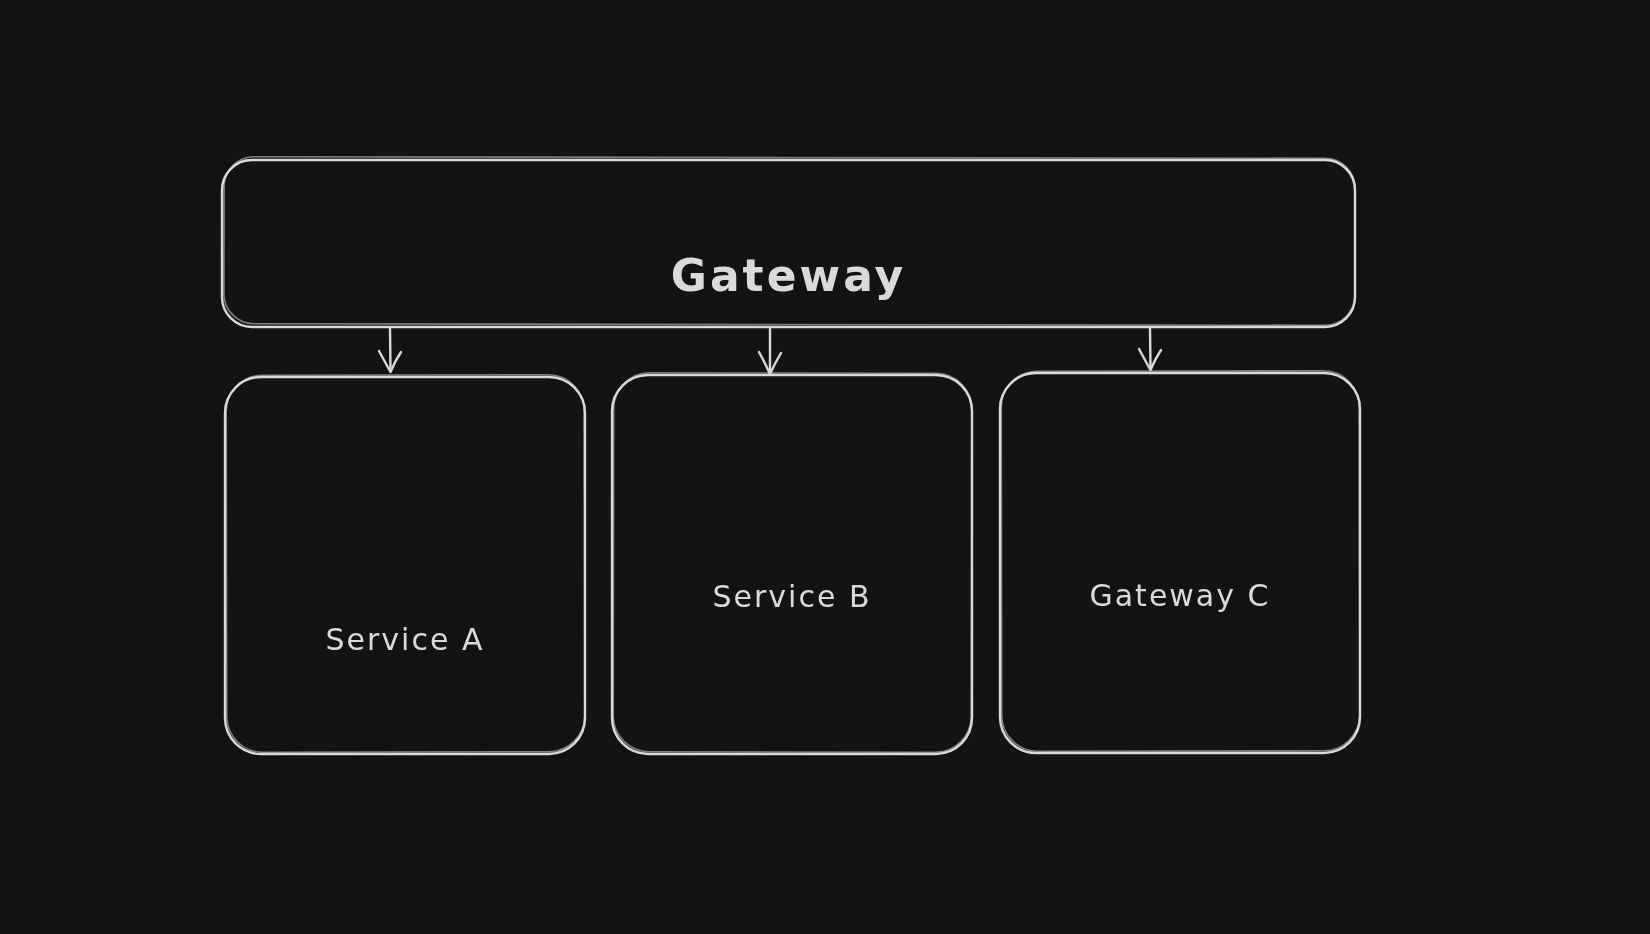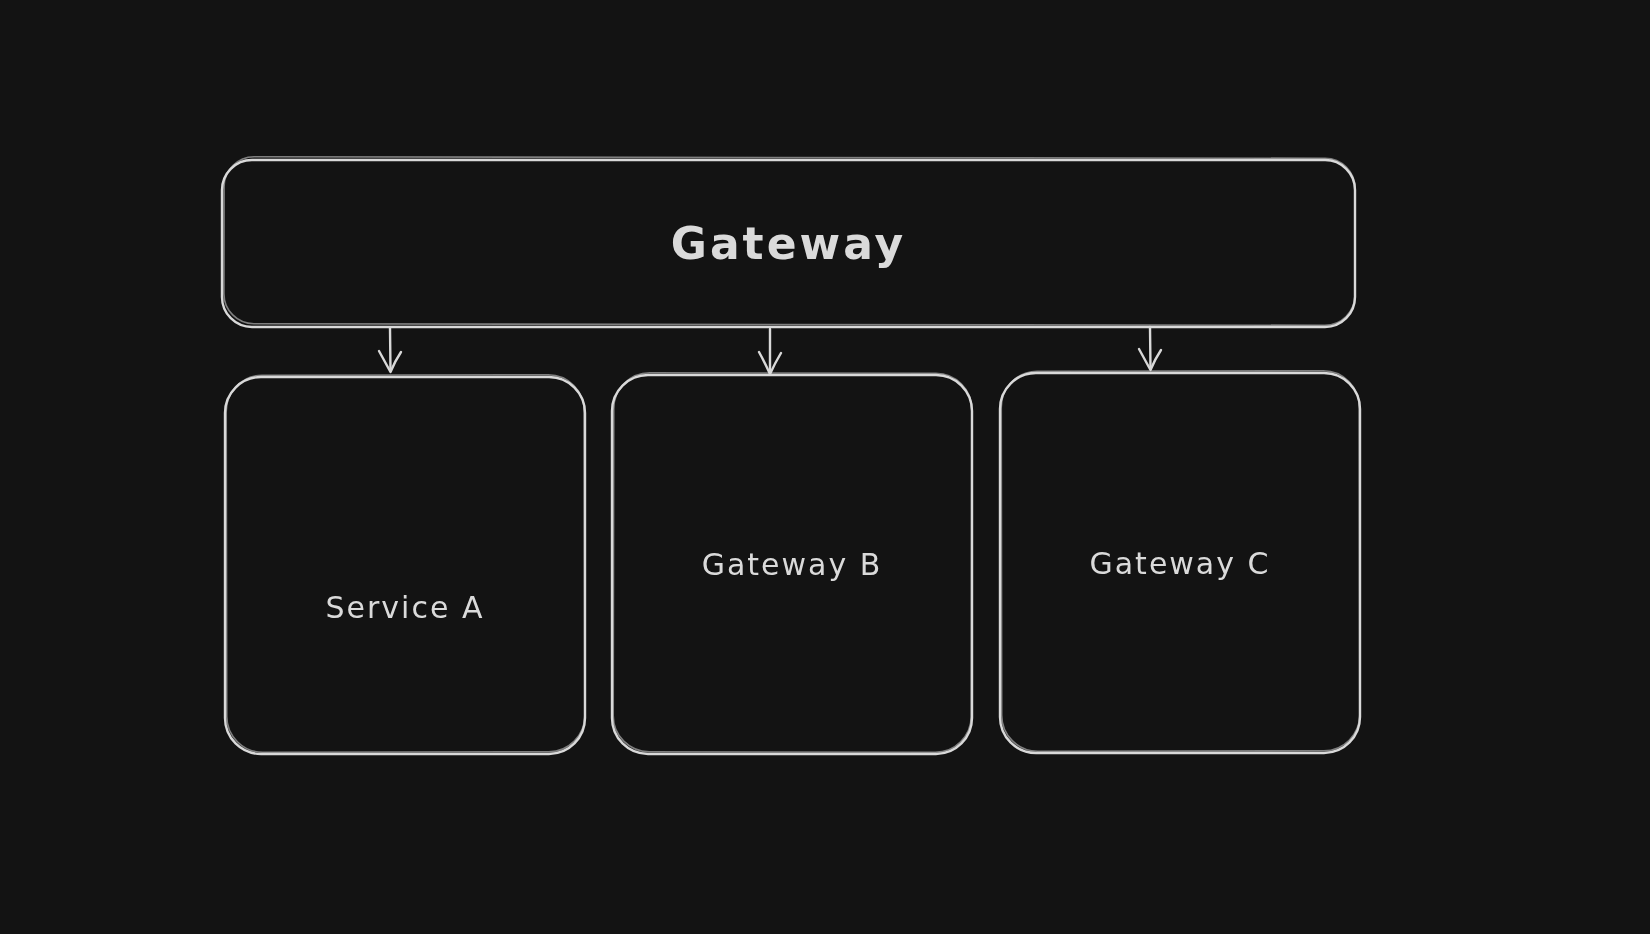--- a/index.html
+++ b/index.html
@@ -36,20 +36,21 @@
   }
   .node-label{
     position:absolute;
     display:flex;
     align-items:center;
     justify-content:center;
     color:var(--text);
     pointer-events:none;
     letter-spacing:2px;
     white-space:nowrap;
+    margin-top:32px;
   }
   .label-gateway{
     left:222px;top:160px;width:1133px;height:167px;
     font-size:44px;
     font-weight:700;
     letter-spacing:3px;
   }
   .label-service{
     font-size:30px;
     font-weight:500;
@@ -98,17 +99,17 @@
     <g>
       <path class="sketch" d="M 1150 327 L 1150.5 369"></path>
       <path class="sketch" d="M 1139 349 Q 1145 360 1150.5 370 Q 1155 359 1161 350"></path>
     </g>
   </svg>
 
   <div class="node-label label-gateway">Gateway</div>
 
   <div class="node-label label-service label-service-a">Service A</div>
 
-  <div class="node-label label-service label-service-b">Gateway B</div>
+  <div class="node-label label-service label-service-b">Service B</div>
 
   <div class="node-label label-service label-service-c">Gateway C</div>
 
 </div>
 
 </body></html>

